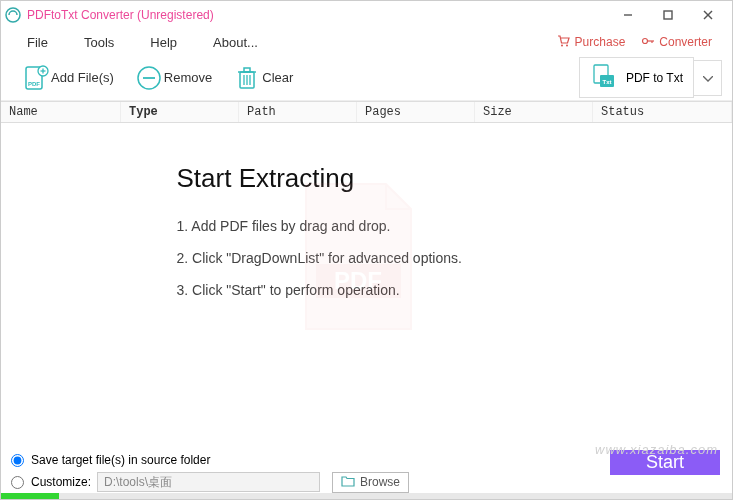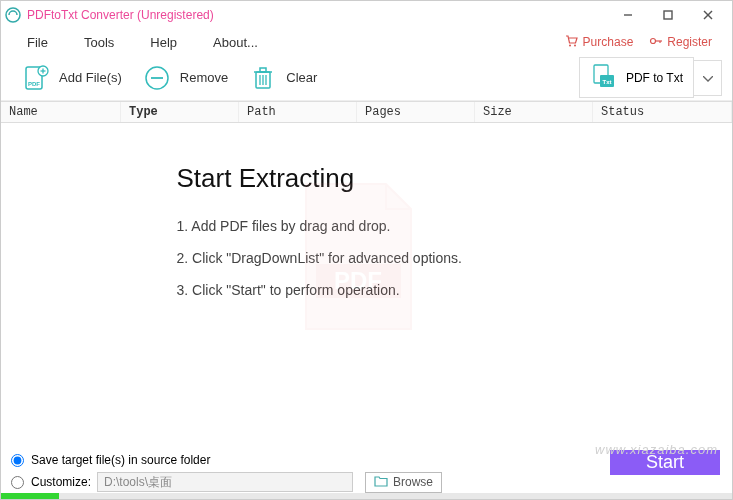--- a/index.html
+++ b/index.html
@@ -7,36 +7,36 @@
 .titlebar { height: 28px; display: flex; align-items: center; padding: 0 4px; background: #fff; }
 .titlebar .app-icon { width: 16px; height: 16px; margin-right: 6px; }
 .titlebar .title { flex: 0 0 auto; color: #ec4899; font-size: 12px; }
 .titlebar .spacer { flex: 1; }
 .winbtn { width: 40px; height: 28px; display: flex; align-items: center; justify-content: center; color: #555; cursor: pointer; }
 .menubar { height: 26px; display: flex; align-items: center; padding: 0 8px; }
 .menuitem { padding: 4px 18px; color: #333; font-size: 13px; cursor: pointer; }
 .rightlinks { margin-left: auto; display: flex; align-items: center; gap: 16px; padding-right: 12px; }
 .rlink { display: flex; align-items: center; gap: 4px; color: #d9534f; cursor: pointer; font-size: 12px; }
 .toolbar { height: 46px; display: flex; align-items: center; padding: 0 10px; border-bottom: 1px solid #eee; }
-.tbtn { display: flex; align-items: center; gap: 8px; padding: 4px 10px; cursor: pointer; font-size: 13px; color: #333; }
+.tbtn { display: flex; align-items: center; padding: 4px 10px; cursor: pointer; font-size: 13px; color: #333; }
 .tbtn .ticon { width: 30px; height: 30px; display: flex; align-items: center; justify-content: center; }
 .toolbar .spacer { flex: 1; }
 .mode { display: flex; align-items: center; gap: 8px; padding: 4px 10px; cursor: pointer; border: 1px solid #ddd; }
 .mode-drop { width: 28px; height: 36px; display: flex; align-items: center; justify-content: center; border: 1px solid #ddd; border-left: none; cursor: pointer; }
 .header-row { display: flex; height: 22px; background: #fafafa; border-top: 1px solid #ddd; border-bottom: 1px solid #ddd; }
 .hcell { padding: 3px 8px; font-size: 12px; color: #333; border-right: 1px solid #eee; font-family: "Courier New", monospace; }
 .hcell:nth-child(1){width: 120px;} .hcell:nth-child(2){width: 118px; font-weight: bold;} .hcell:nth-child(3){width: 118px;} .hcell:nth-child(4){width: 118px;} .hcell:nth-child(5){width: 118px;} .hcell:nth-child(6){flex:1;}
 .main { height: 294px; position: relative; background: #fff; display: flex; flex-direction: column; align-items: center; padding-top: 40px; }
 .main .heading { font-size: 26px; color: #111; font-weight: 400; margin-bottom: 24px; width: 380px; text-align: left; }
 .main .step { font-size: 14px; color: #444; margin-bottom: 16px; width: 380px; text-align: left; }
 .wm { position: absolute; top: 56px; left: 290px; opacity: 0.08; pointer-events: none; }
 .bottom { position: absolute; bottom: 6px; left: 0; right: 0; padding: 6px 10px 0; }
 .radio-row { display: flex; align-items: center; gap: 6px; height: 22px; font-size: 12px; }
 .radio-row input[type=radio]{ margin-right: 3px; }
-.pathbox { border: 1px solid #ccc; background: #f3f3f3; color: #888; padding: 2px 6px; width: 256px; height: 20px; font-size: 12px; }
+.pathbox { border: 1px solid #ccc; background: #f3f3f3; color: #888; padding: 2px 6px; width: 223px; height: 20px; font-size: 12px; }
 .browse { display: inline-flex; align-items: center; gap: 5px; padding: 2px 8px; border: 1px solid #bbb; background: #fff; cursor: pointer; font-size: 12px; color: #555; margin-left: 6px; }
 .startbtn { position: absolute; right: 12px; bottom: 18px; width: 110px; height: 25px; background: #8b5cf6; color: #fff; font-size: 18px; border: none; cursor: pointer; }
 .progress { position: absolute; left: 0; bottom: 0; height: 6px; width: 100%; background: #e8e8e8; }
 .progress .fill { height: 100%; background: #33d633; }
 .wmtext { position: absolute; right: 14px; bottom: 36px; color: #d0d0d0; font-size: 13px; font-style: italic; pointer-events: none; letter-spacing: 1px; }
 </style>
 </head>
 <body>
 
 <div class="titlebar">
@@ -79,21 +79,21 @@
             <circle cx="10" cy="11.5" r="1" fill="#d9534f"></circle>
           </svg></span>
       <span>Purchase</span>
     </div>
     <div class="rlink">
       <span><svg width="14" height="14" viewBox="0 0 14 14">
             <circle cx="4" cy="7" r="2.5" fill="none" stroke="#d9534f" stroke-width="1.2"></circle>
             <line x1="6.5" y1="7" x2="13" y2="7" stroke="#d9534f" stroke-width="1.2"></line>
             <line x1="11" y1="7" x2="11" y2="9" stroke="#d9534f" stroke-width="1.2"></line>
           </svg></span>
-      <span>Register</span>
+      <span>Converter</span>
     </div>
   </div>
 </div>
 
 <div class="toolbar">
   <div class="tbtn">
     <span class="ticon">
       <svg width="30" height="30" viewBox="0 0 30 30">
           <rect x="5" y="4" width="16" height="22" rx="2" fill="none" stroke="#3bb" stroke-width="1.5"></rect>
           <text x="13" y="23" font-size="6" fill="#3bb" text-anchor="middle" font-weight="bold">PDF</text>

